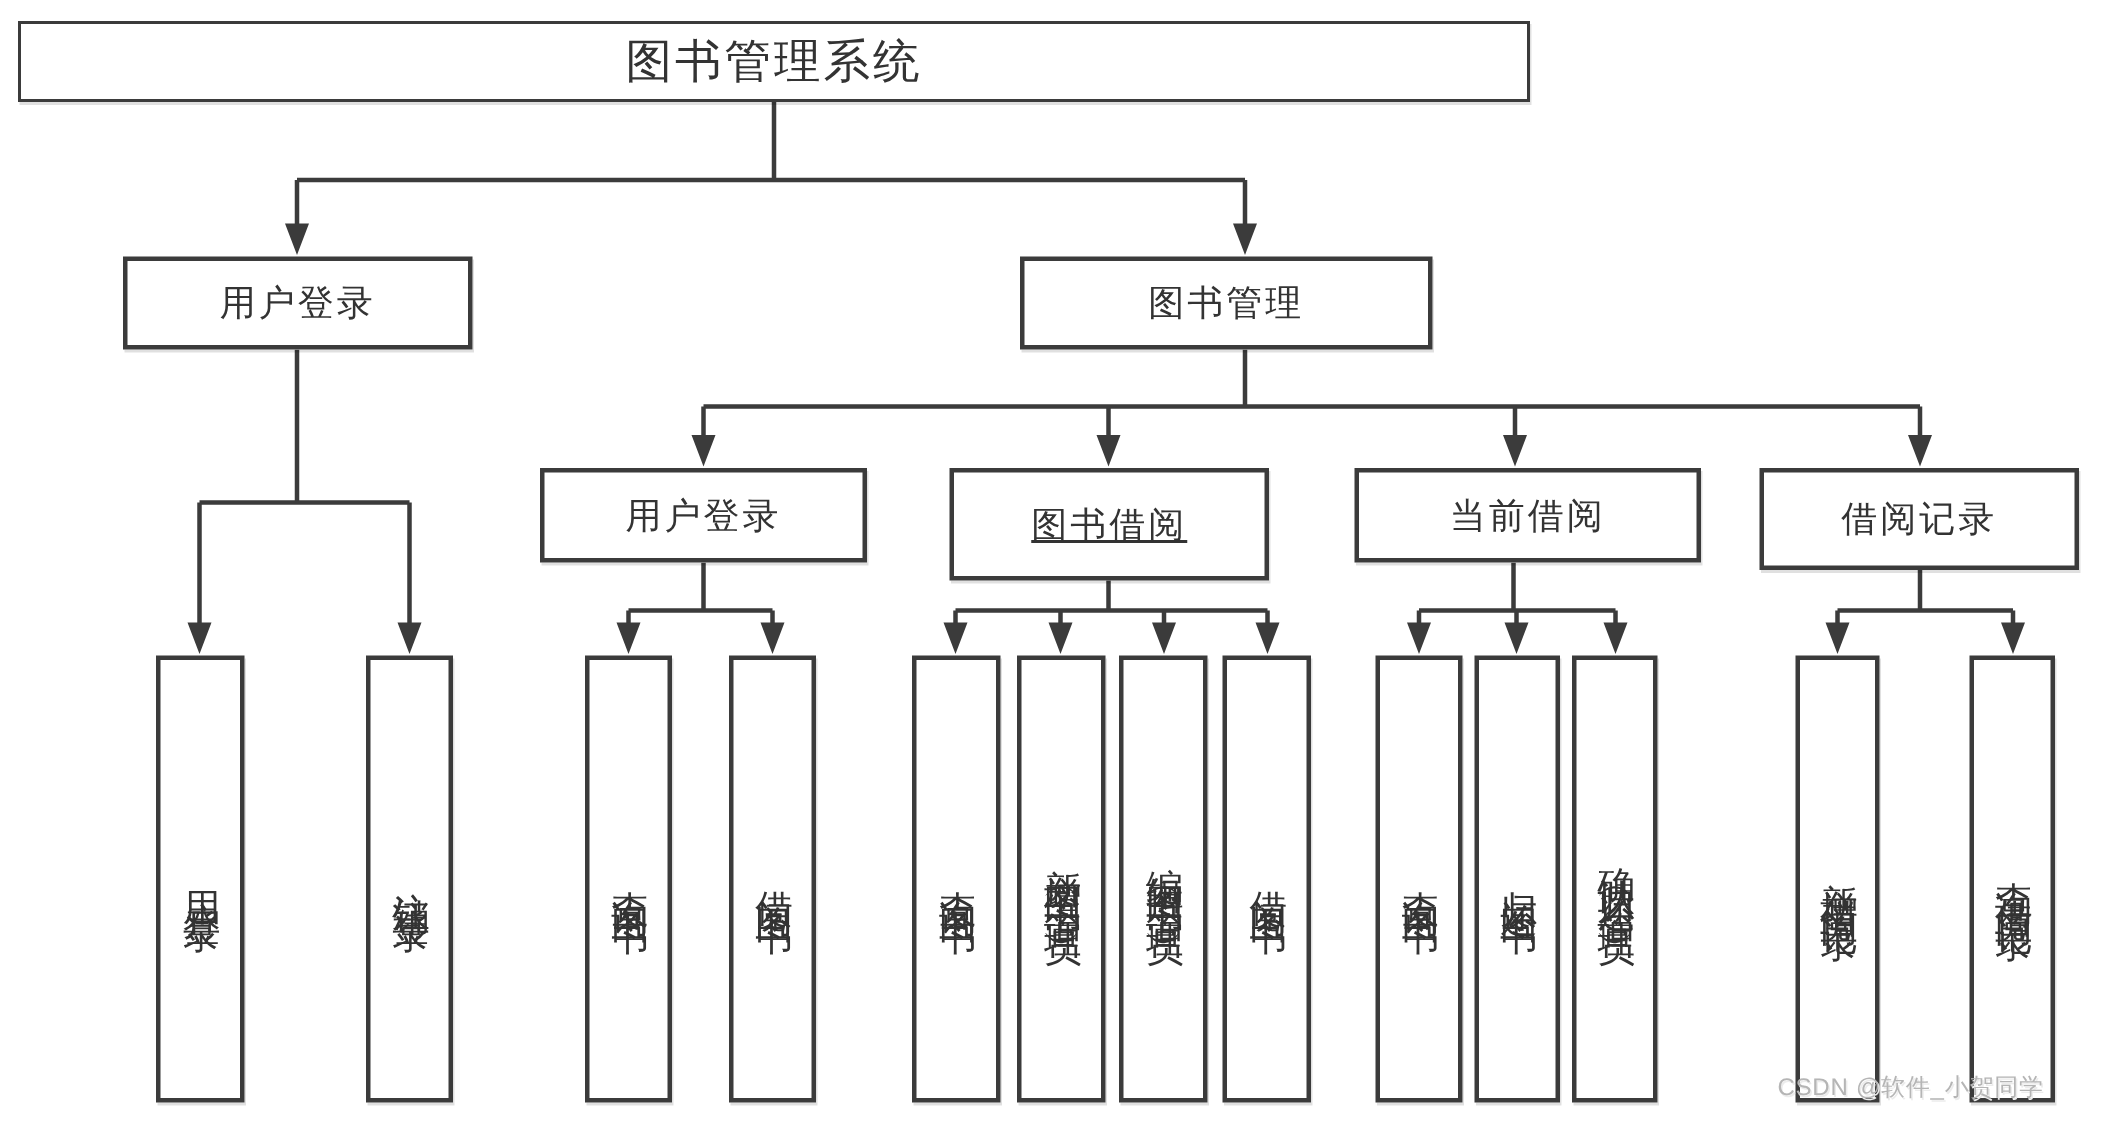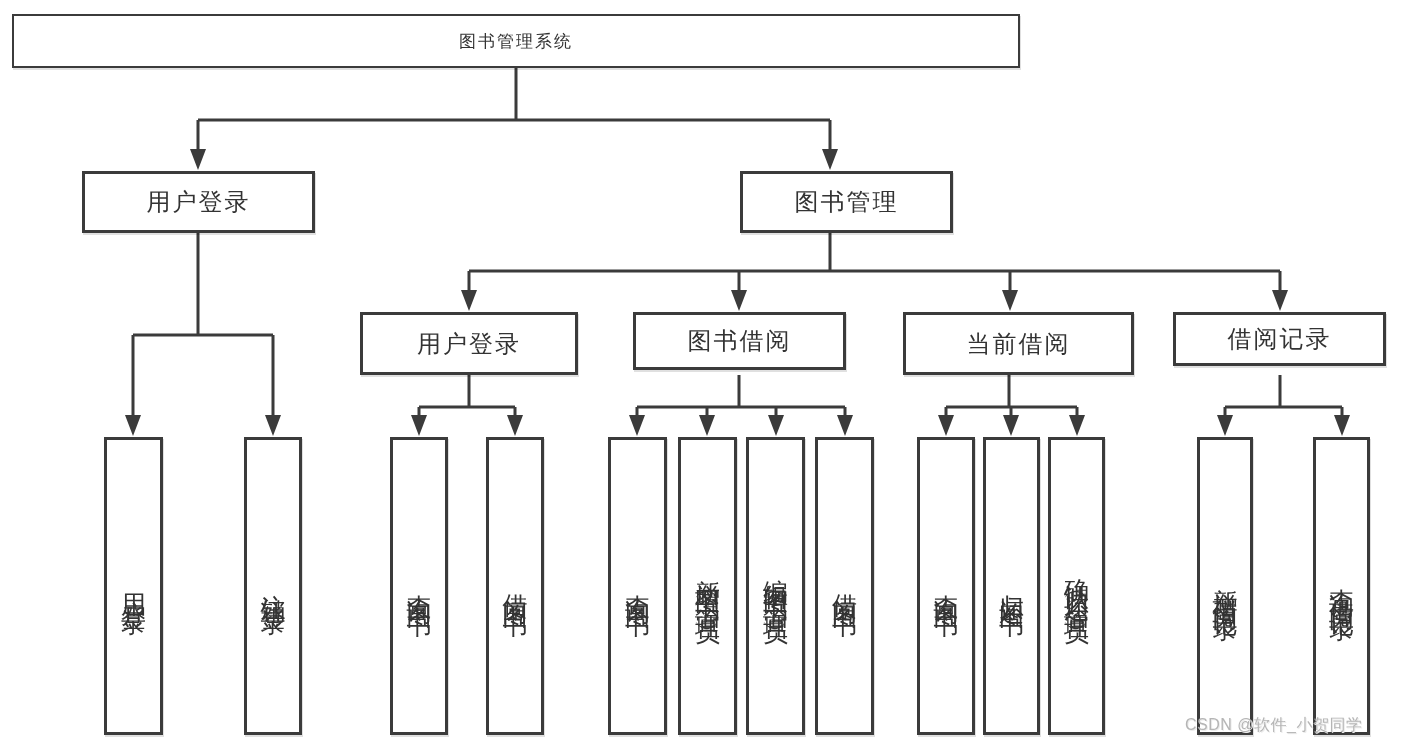--- a/index.html
+++ b/index.html
@@ -30,21 +30,21 @@
     box-shadow:1px 2px 0 rgba(0,0,0,0.12);
   }
   .hbox{
     font-size:24px;
     letter-spacing:2px;
     white-space:nowrap;
   }
   .rootbox{
     left:12px;top:14px;width:1008px;height:54px;
     border-width:2px;
-    font-size:17px;
+    font-size:31px;
   }
   .leaf{
     top:437px;height:298px;
   }
   .leaf .vtext{
     writing-mode:vertical-rl;
     text-orientation:mixed;
     font-size:25px;
     letter-spacing:6px;
     line-height:1;
@@ -91,34 +91,34 @@
     </g>
   </svg>
 
   <div class="nodebox hbox rootbox">
     <span>图书管理系统</span>
   </div>
 
   <div class="nodebox hbox" style="left:82px;top:171px;width:233px;height:62px;">
     <span>用户登录</span>
   </div>
-  <div class="nodebox hbox" style="left:740px;top:171px;width:213px;height:62px;">
+  <div class="nodebox hbox" style="left:680px;top:171px;width:275px;height:62px;">
     <span>图书管理</span>
   </div>
 
   <div class="nodebox hbox" style="left:360px;top:312px;width:218px;height:63px;">
     <span>用户登录</span>
   </div>
-  <div class="nodebox hbox" style="left:633px;top:312px;width:213px;height:58px;">
+  <div class="nodebox hbox" style="left:633px;top:312px;width:213px;height:75px;text-decoration:underline;">
     <span>图书借阅</span>
   </div>
   <div class="nodebox hbox" style="left:903px;top:312px;width:231px;height:63px;">
     <span>当前借阅</span>
   </div>
-  <div class="nodebox hbox" style="left:1173px;top:312px;width:213px;height:54px;">
+  <div class="nodebox hbox" style="left:1173px;top:312px;width:213px;height:68px;">
     <span>借阅记录</span>
   </div>
 
   <div class="nodebox leaf" style="left:104px;width:59px;">
     <span class="vtext">用户登录</span>
   </div>
   <div class="nodebox leaf" style="left:244px;width:58px;">
     <span class="vtext">注销登录</span>
   </div>
 

